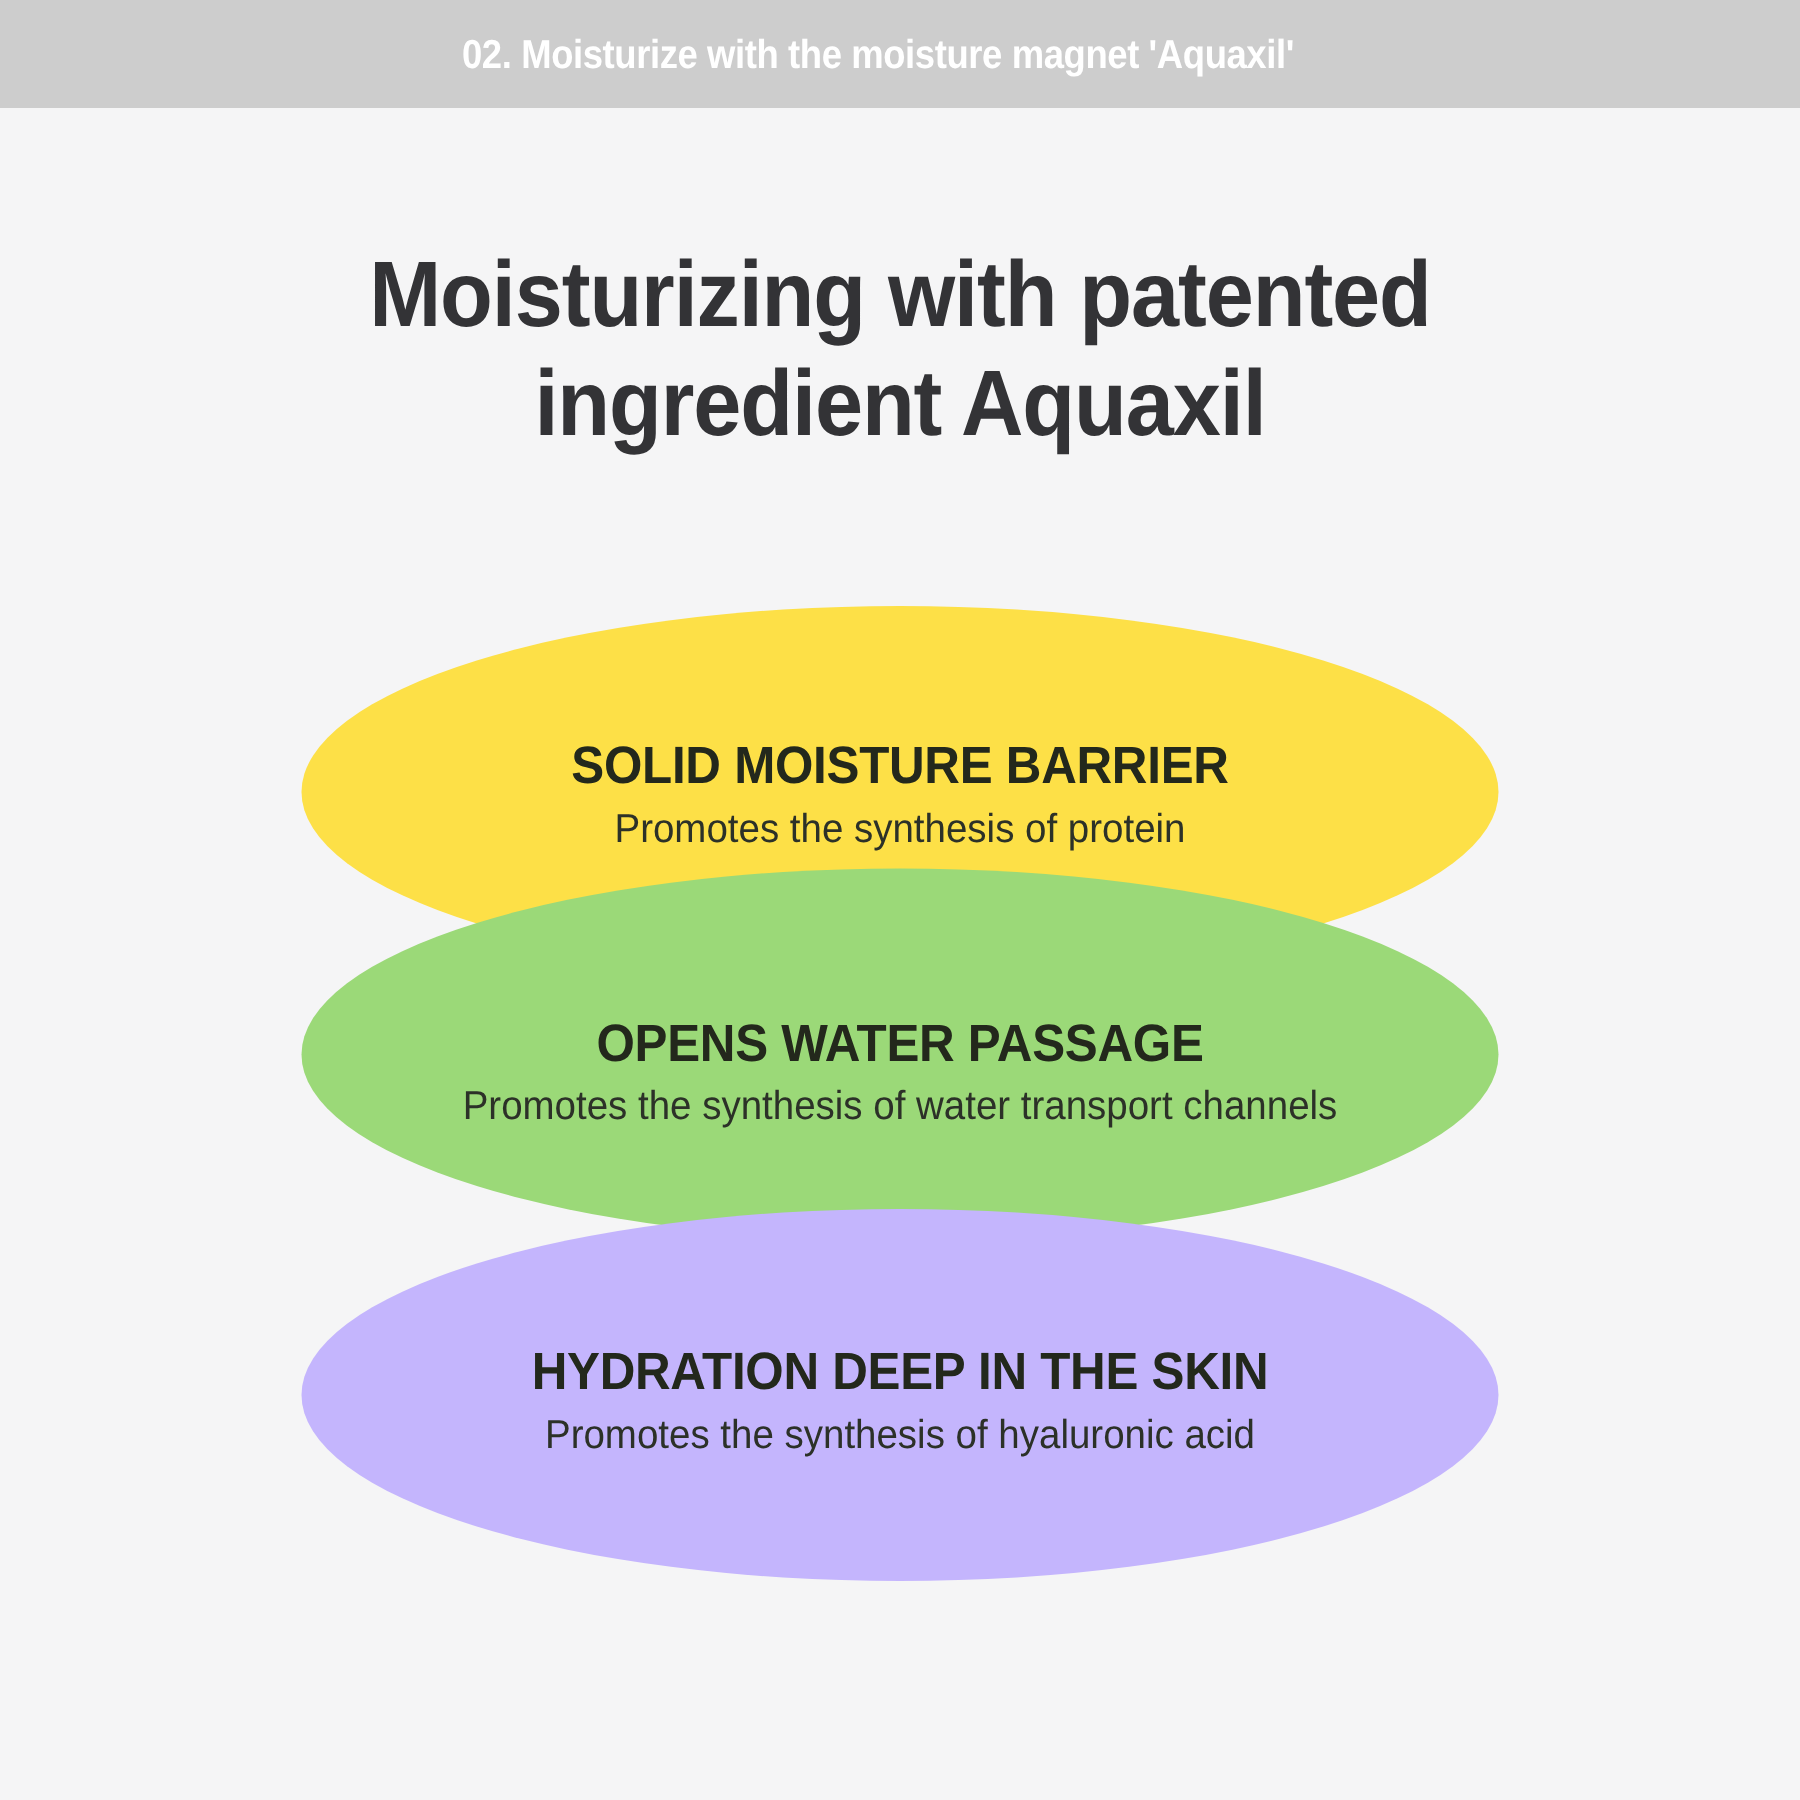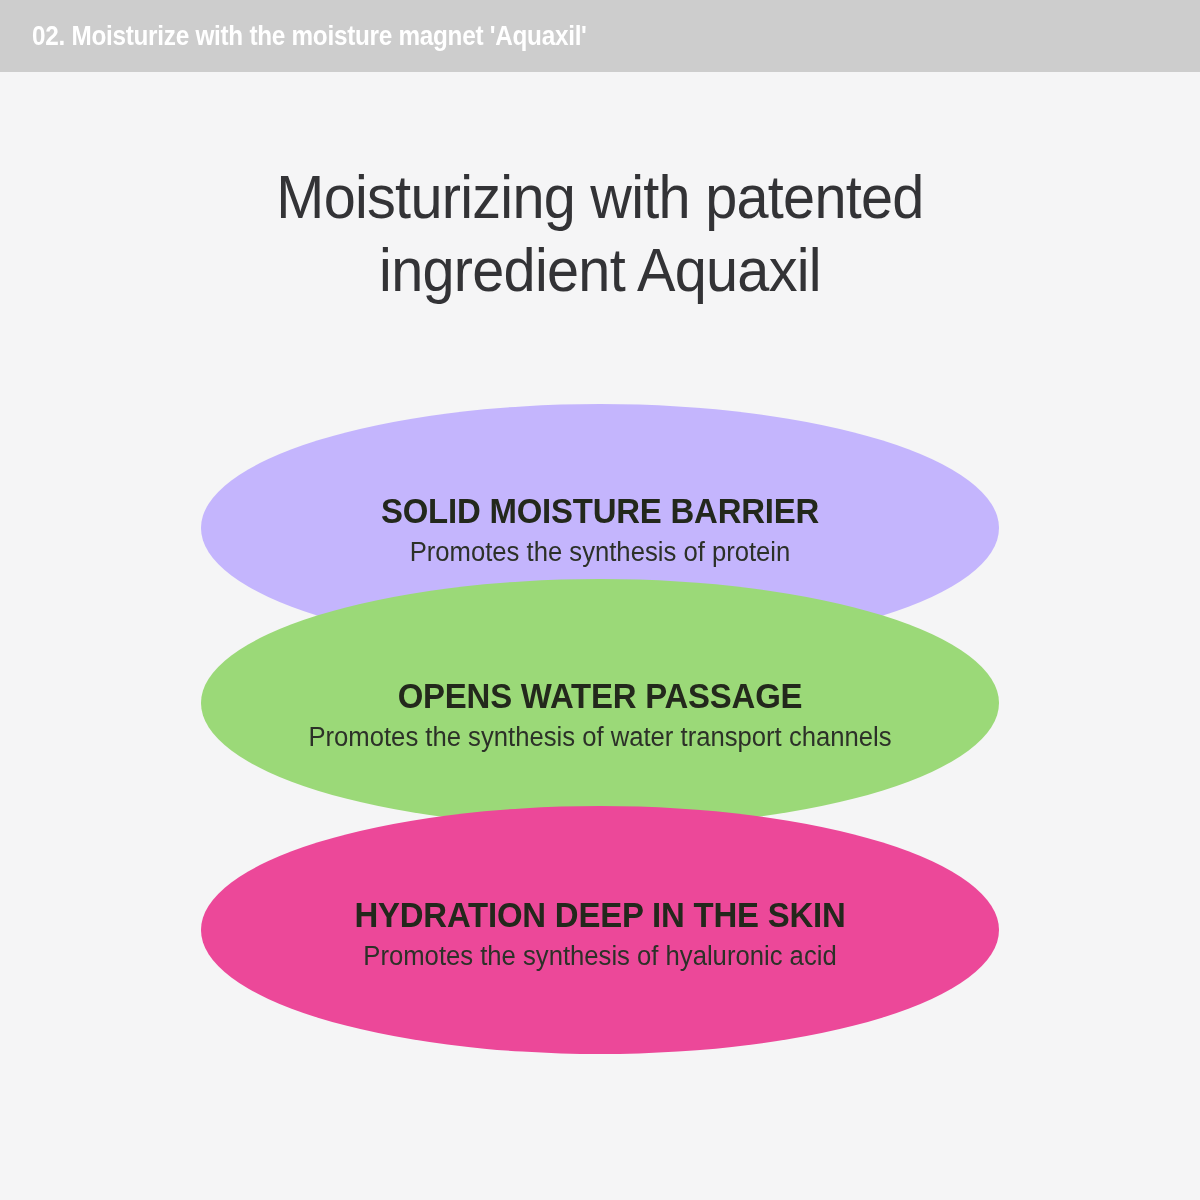--- a/index.html
+++ b/index.html
@@ -41,21 +41,21 @@
 
   
   .page-title {
     position: absolute;
     top: 160px;
     left: 0;
     width: 1200px;
     text-align: center;
     color: #333336;
     font-size: 62px;
-    font-weight: normal;
+    font-weight: bold;
     line-height: 1.18;
     letter-spacing: -0.8px;
     font-family: "Liberation Sans", sans-serif;
   }
   .page-title .title-line {
     display: block;
     transform: scaleX(0.93);
   }
 
   
@@ -109,45 +109,45 @@
     font-weight: normal;
     line-height: 1.2;
     margin-top: 6px;
     transform: scaleX(0.95);
     font-family: "Liberation Sans", sans-serif;
   }
 </style>
 </head>
 <body style="background: rgb(245, 245, 246);">
 
-<div class="header-band" style="background: rgb(205, 205, 205);">
+<div class="header-band" style="background: rgb(205, 205, 205); justify-content: center;">
   <span class="header-title" style="color: rgb(255, 255, 255);">02. Moisturize with the moisture magnet 'Aquaxil'</span>
 </div>
 
 <div class="page-title" style="color: rgb(51, 51, 54);">
   <span class="title-line">Moisturizing with patented</span>
   <span class="title-line">ingredient Aquaxil</span>
 </div>
 
 <div class="ellipse-stack">
 
-  <div class="ellipse ellipse-1" style="background: #c4b5fd;">
+  <div class="ellipse ellipse-1" style="background: #fde047;">
     <div class="ellipse-text">
       <span class="ellipse-heading">SOLID MOISTURE BARRIER</span>
       <span class="ellipse-sub">Promotes the synthesis of protein</span>
     </div>
   </div>
 
   <div class="ellipse ellipse-2" style="background: rgb(155, 217, 120);">
     <div class="ellipse-text">
       <span class="ellipse-heading">OPENS WATER PASSAGE</span>
       <span class="ellipse-sub">Promotes the synthesis of water transport channels</span>
     </div>
   </div>
 
-  <div class="ellipse ellipse-3" style="background: #ec4899;">
+  <div class="ellipse ellipse-3" style="background: #c4b5fd;">
     <div class="ellipse-text">
       <span class="ellipse-heading">HYDRATION DEEP IN THE SKIN</span>
       <span class="ellipse-sub">Promotes the synthesis of hyaluronic acid</span>
     </div>
   </div>
 
 </div>
 
 </body></html>

